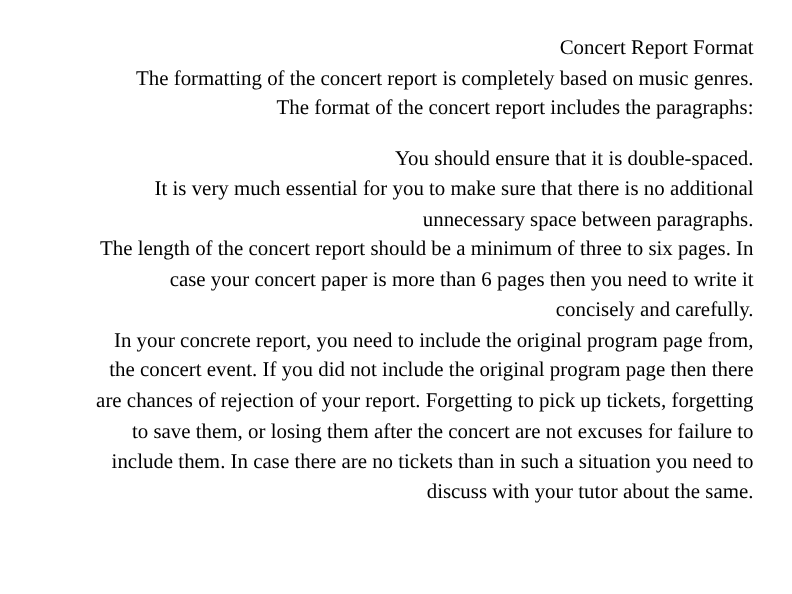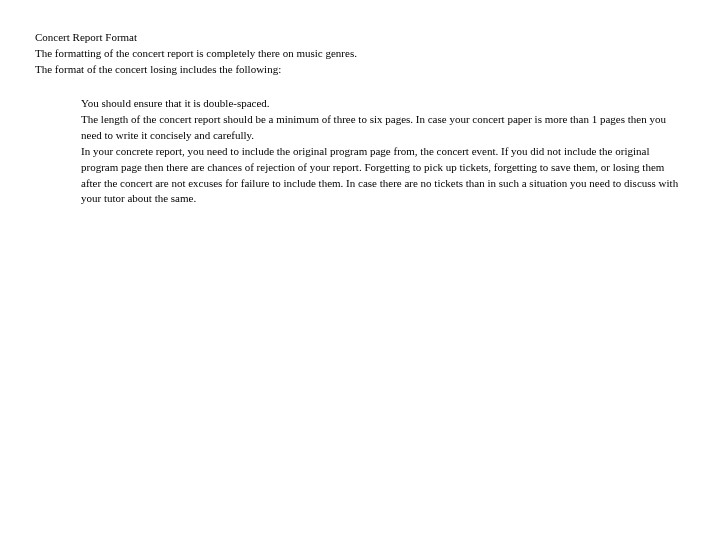--- a/index.html
+++ b/index.html
@@ -30,40 +30,42 @@
       margin-bottom: 0;
     }
 
     .intro-block {
       margin-bottom: 18px;
     }
 
     .intro-block p,
     .body-block p {
       font-family: Times New Roman, Times, serif;
-      font-size: 11px;
+      font-size: 19px;
       line-height: 1.45;
       margin: 0;
+      text-align: right;
     }
 
     .body-block {
       margin-top: 0;
       margin-left: 46px;
     }
   </style>
 </head>
 <body>
 
 <div class="page-content">
   <div class="intro-block">
     <p class="title">Concert Report Format</p>
-    <p>The formatting of the concert report is completely there on music genres.</p>
-    <p>The format of the concert losing includes the following:</p>
+    <p>The formatting of the concert report is completely based on music genres.</p>
+    <p>The format of the concert report includes the paragraphs:</p>
   </div>
 
   <div style="margin-bottom: 18px;"></div>
 
   <div class="body-block">
     <p>You should ensure that it is double-spaced.</p>
-    <p>The length of the concert report should be a minimum of three to six pages. In case your concert paper is more than 1 pages then you need to write it concisely and carefully.</p>
+    <p>It is very much essential for you to make sure that there is no additional unnecessary space between paragraphs.</p>
+    <p>The length of the concert report should be a minimum of three to six pages. In case your concert paper is more than 6 pages then you need to write it concisely and carefully.</p>
     <p>In your concrete report, you need to include the original program page from, the concert event. If you did not include the original program page then there are chances of rejection of your report. Forgetting to pick up tickets, forgetting to save them, or losing them after the concert are not excuses for failure to include them. In case there are no tickets than in such a situation you need to discuss with your tutor about the same.</p>
   </div>
 </div>
 
 </body></html>

